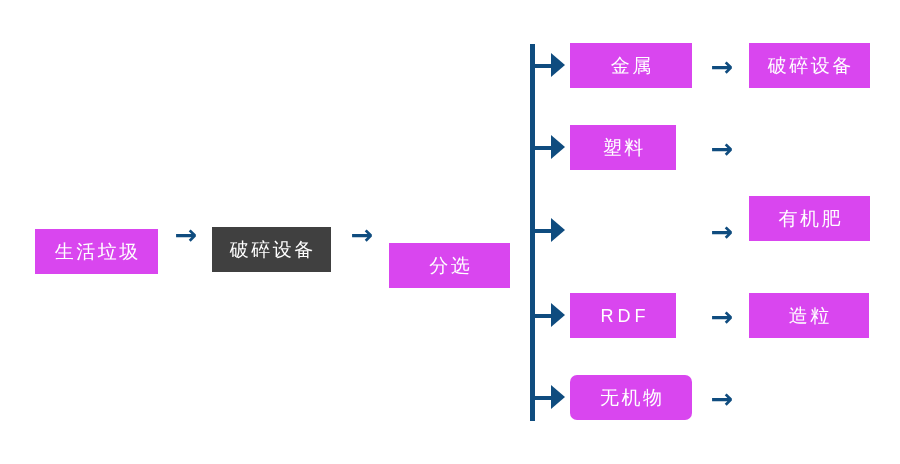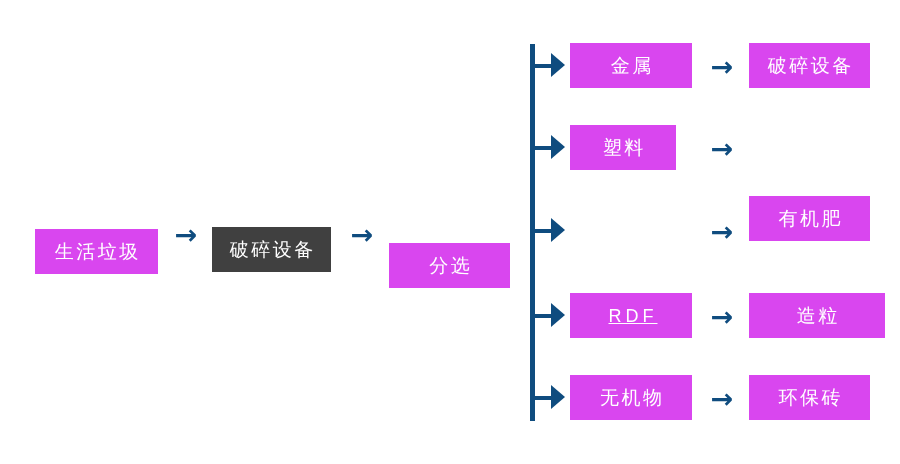--- a/index.html
+++ b/index.html
@@ -124,25 +124,24 @@
     <div class="stub" style="width:20px;"></div>
     <div class="head"></div>
   </div>
   <div class="arrow" style="left:701px; top:210px; width:42px; height:42px;">→</div>
   <div class="node blue" style="left:749px; top:196px; width:121px; height:45px;">有机肥</div>
 
   <div class="branch" style="left:533px; top:303px; width:32px;">
     <div class="stub" style="width:20px;"></div>
     <div class="head"></div>
   </div>
-  <div class="node blue node-latin" style="left:570px; top:293px; width:122px; height:45px;text-decoration:underline;">RDF</div>
+  <div class="node blue node-latin" style="left:570px; top:293px; width:106px; height:45px;">RDF</div>
   <div class="arrow" style="left:701px; top:295px; width:42px; height:42px;">→</div>
-  <div class="node blue" style="left:749px; top:293px; width:136px; height:45px;">造粒</div>
+  <div class="node blue" style="left:749px; top:293px; width:120px; height:45px;">造粒</div>
 
   <div class="branch" style="left:533px; top:385px; width:32px;">
     <div class="stub" style="width:20px;"></div>
     <div class="head"></div>
   </div>
-  <div class="node blue" style="left:570px; top:375px; width:122px; height:45px;">无机物</div>
+  <div class="node blue" style="left:570px; top:375px; width:122px; height:45px;border-radius:7px;">无机物</div>
   <div class="arrow" style="left:701px; top:377px; width:42px; height:42px;">→</div>
-  <div class="node blue" style="left:749px; top:375px; width:121px; height:45px;">环保砖</div>
 
 </div>
 
 </body></html>

